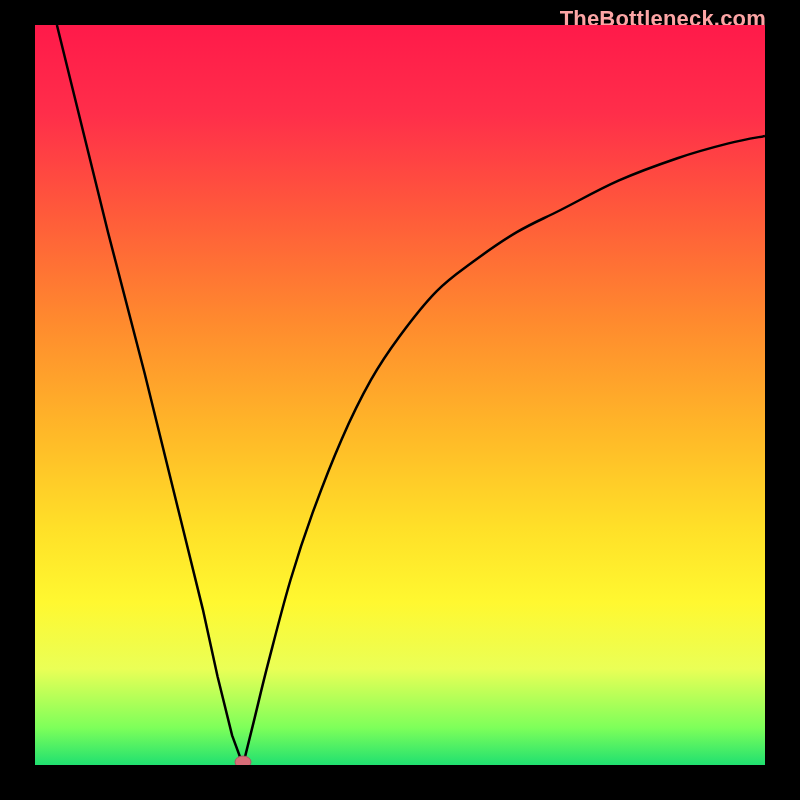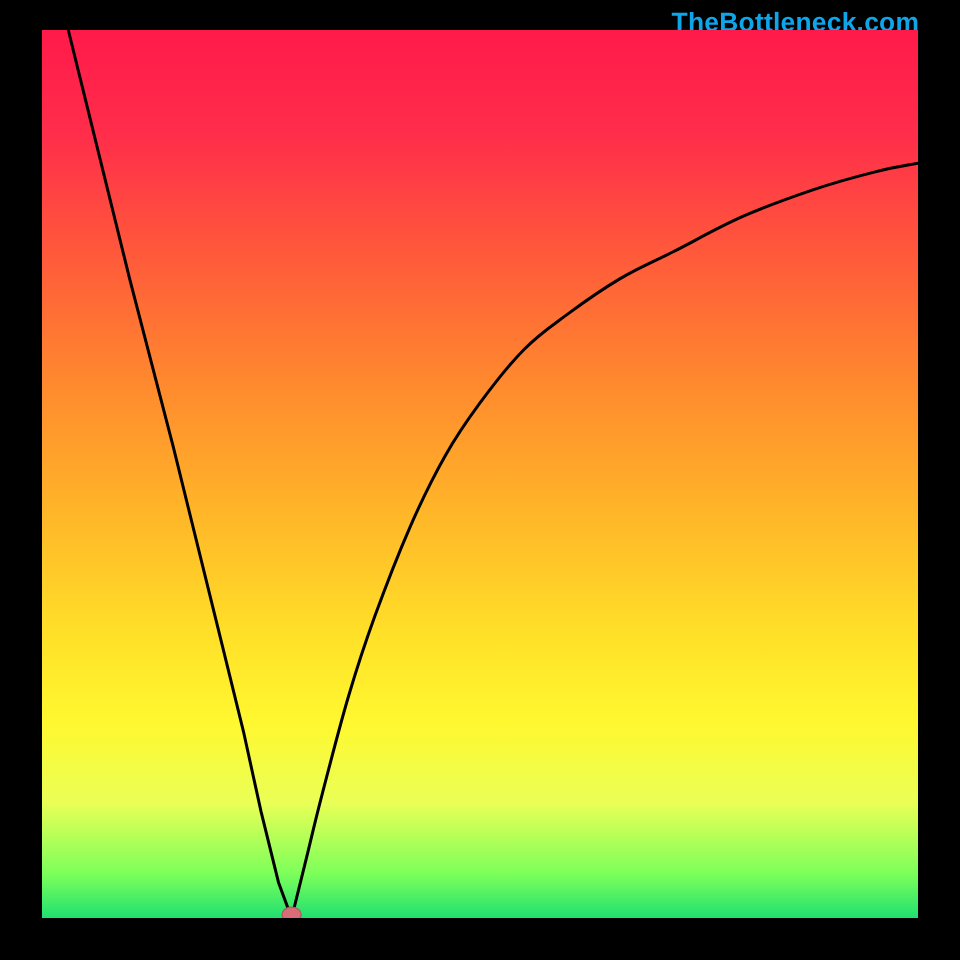--- a/index.html
+++ b/index.html
@@ -34,21 +34,21 @@
       #fff830 78%,
       #eaff56 87%,
       #7dff5a 95%,
       #20e070 100%
     );
   }
   .watermark {
     position: absolute;
     top: 6px;
     right: 34px;
-    color: #0ea5e9;
+    color: #fca5a5;
     font-size: 22px;
     font-weight: 600;
     letter-spacing: 0.2px;
     user-select: none;
     text-align: right;
   }
   svg.curve {
     position: absolute;
     left: 0;
     top: 0;

